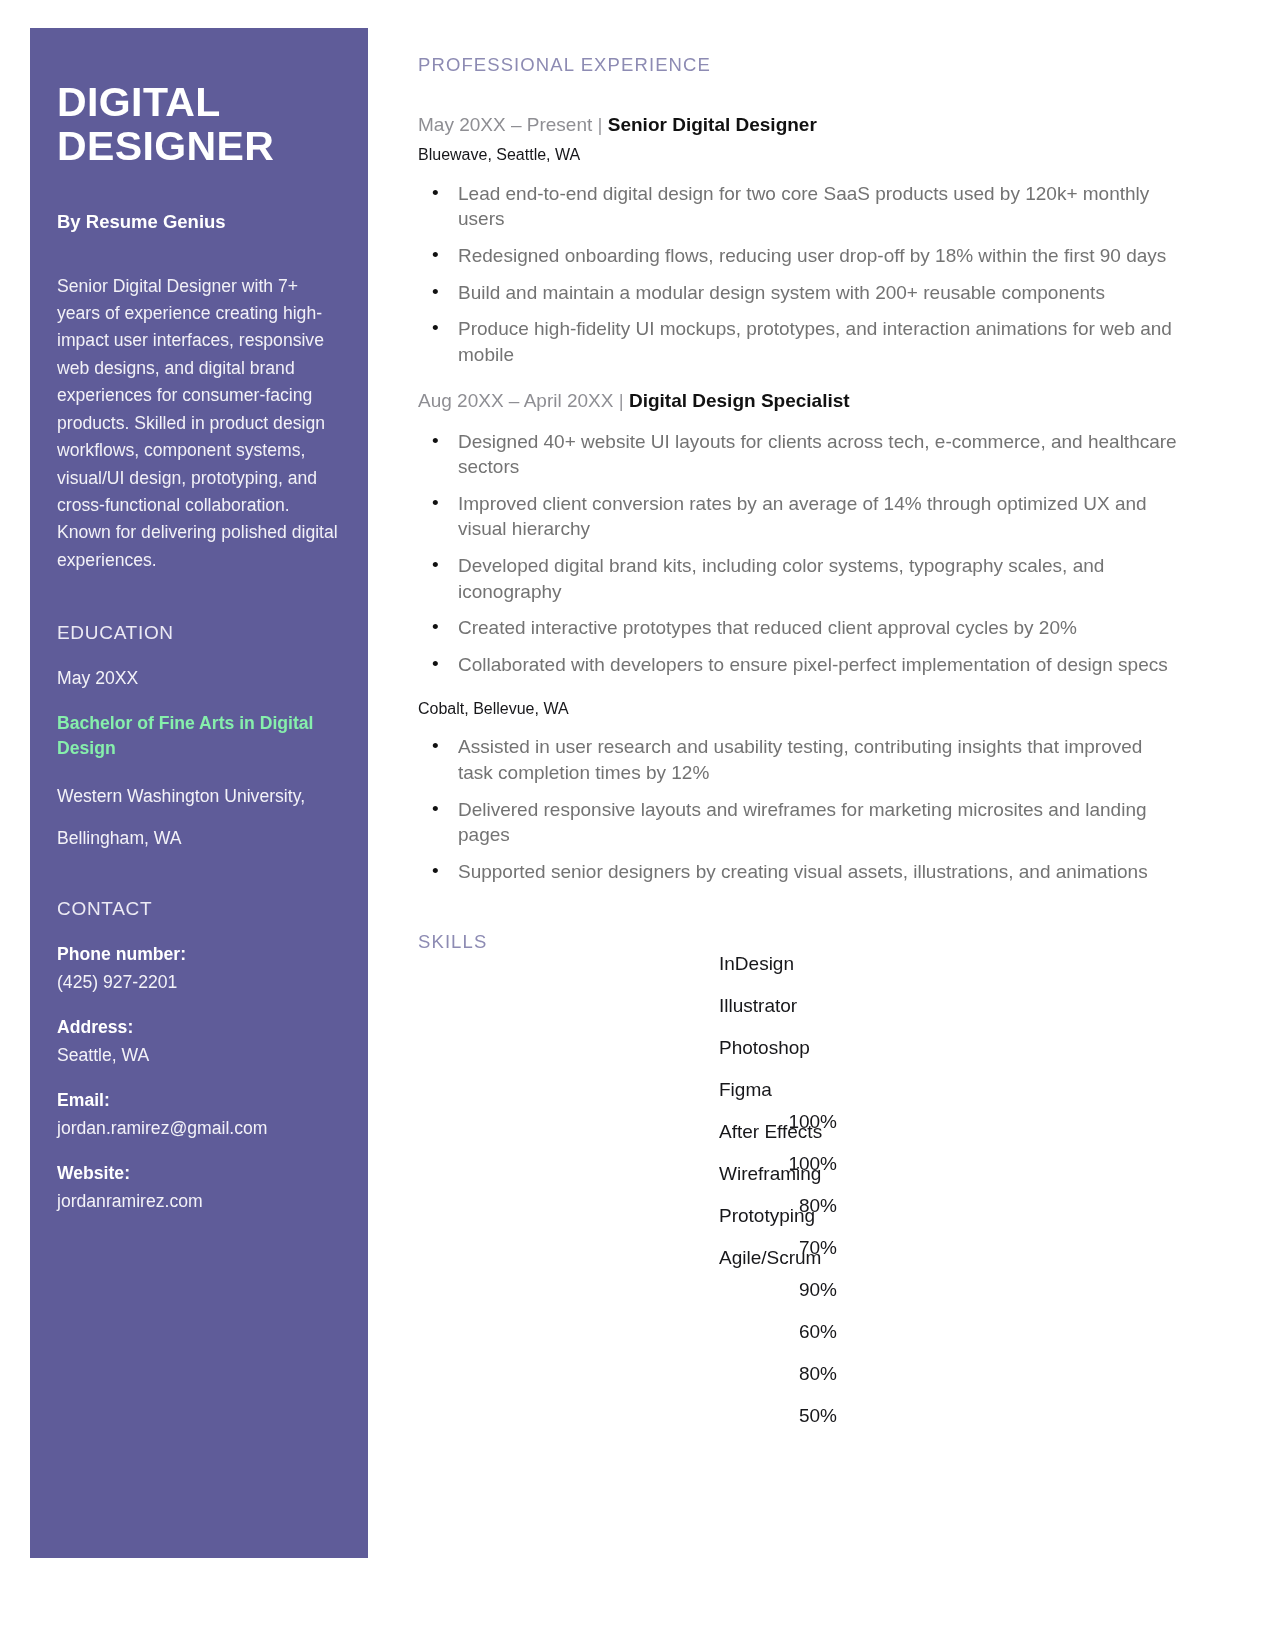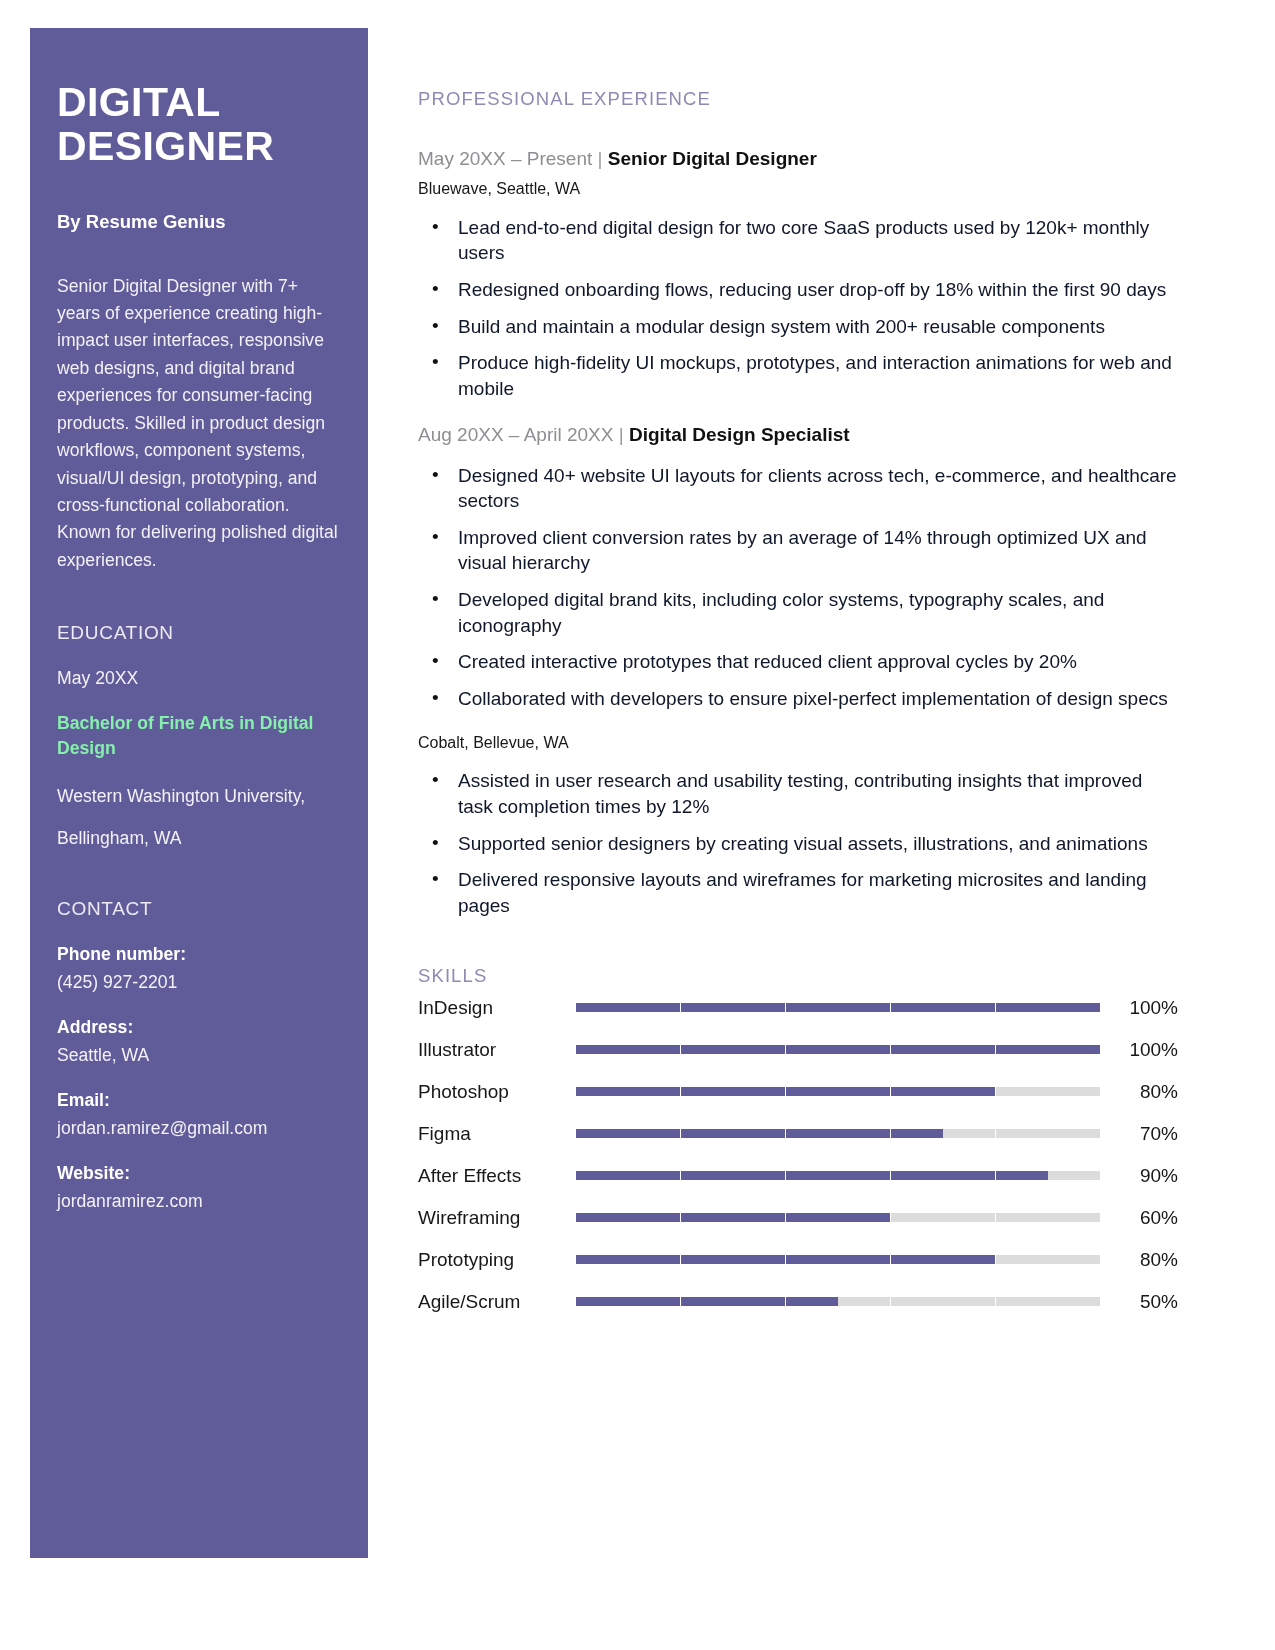--- a/index.html
+++ b/index.html
@@ -37,54 +37,55 @@
   }
   .side-date { margin-top:24px; font-size:17.6px; color:#f3f2f8; }
   .side-strong { margin-top:22px; font-size:17.6px; font-weight:bold; line-height:1.38; color:#86efac; }
   .side-text { margin-top:24px; font-size:17.6px; line-height:1.38; color:#f3f2f8; }
   .side-text.tight { margin-top:18px; }
   .contact-label { margin-top:24px; font-size:17.6px; font-weight:bold; color:#fff; }
   .contact-value { margin-top:7px; font-size:17.6px; color:#f3f2f8; }
 
   
   .main {
-    position:absolute; left:418px; top:88px;
+    position:absolute; left:418px; top:54px;
     width:760px;
   }
   .section-head {
     font-size:18.5px; letter-spacing:1.1px;
     color:#8d8bb3; font-weight:400;
     text-transform:uppercase;
   }
   .job { margin-top:20px; }
   .job.first { margin-top:36px; }
   .job-line { font-size:19px; color:#111; line-height:1.42; }
   .job-date { color:#8e8e93; }
   .job-sep { color:#9a9a9f; }
   .job-title { font-weight:bold; color:#111; }
   .job-company { margin-top:5px; font-size:16px; color:#17171a; line-height:1.42; }
   ul.bullets { margin-top:14px; list-style:none; }
   ul.bullets li {
     position:relative;
     padding-left:40px;
     font-size:19px; line-height:1.35;
-    color:#0f172a;
+    color:#737373;
     margin-bottom:11px;
   }
   ul.bullets li:before {
     content:"\2022";
     position:absolute; left:14px; top:-1px;
     font-size:19px; color:#111;
   }
 
   
   .skills-head { margin-top:46px; }
   .skill-row {
     display:flex; align-items:center;
     height:42px;
+    flex-direction:column;
   }
   .skill-name {
     width:158px; flex:0 0 158px;
     font-size:19px; color:#17171a;
   }
   .skill-bar {
     position:relative;
     flex:1 1 auto;
     height:9px;
     background:#dcdcdc;
@@ -157,22 +158,22 @@
             <li>Improved client conversion rates by an average of 14% through optimized UX and visual hierarchy</li>
             <li>Developed digital brand kits, including color systems, typography scales, and iconography</li>
             <li>Created interactive prototypes that reduced client approval cycles by 20%</li>
             <li>Collaborated with developers to ensure pixel-perfect implementation of design specs</li>
           </ul>
         </div>
         <div class="job">
           <div class="job-company">Cobalt, Bellevue, WA</div>
           <ul class="bullets">
             <li>Assisted in user research and usability testing, contributing insights that improved task completion times by 12%</li>
+            <li>Delivered responsive layouts and wireframes for marketing microsites and landing pages</li>
             <li>Supported senior designers by creating visual assets, illustrations, and animations</li>
-            <li>Delivered responsive layouts and wireframes for marketing microsites and landing pages</li>
           </ul>
         </div>
       </div>
 
     <div class="section-head skills-head">SKILLS</div>
     <div id="skills">
         <div class="skill-row">
           <div class="skill-name">InDesign</div>
           <div class="skill-bar" style="background: rgb(220, 220, 220);">
             <div class="skill-fill" style="width: 100%; background: rgb(95, 92, 153);"></div>

